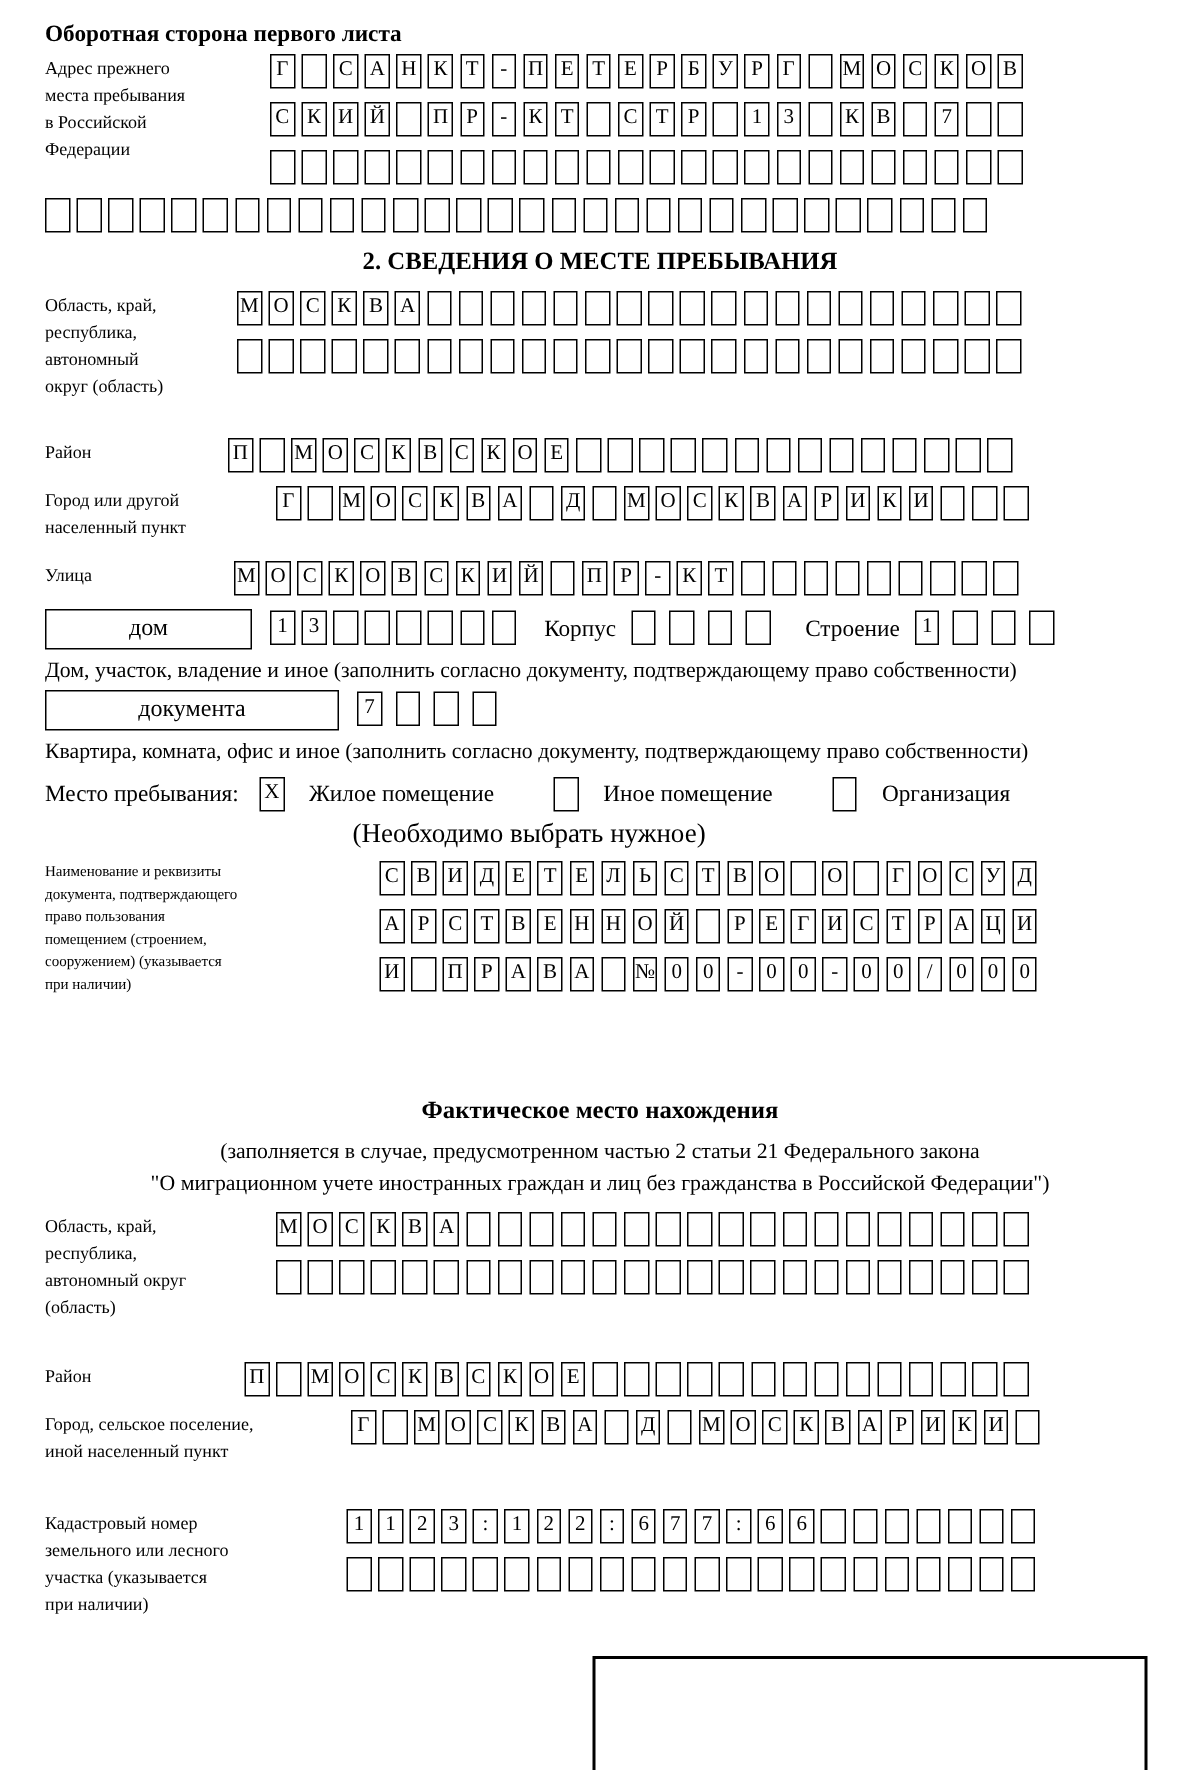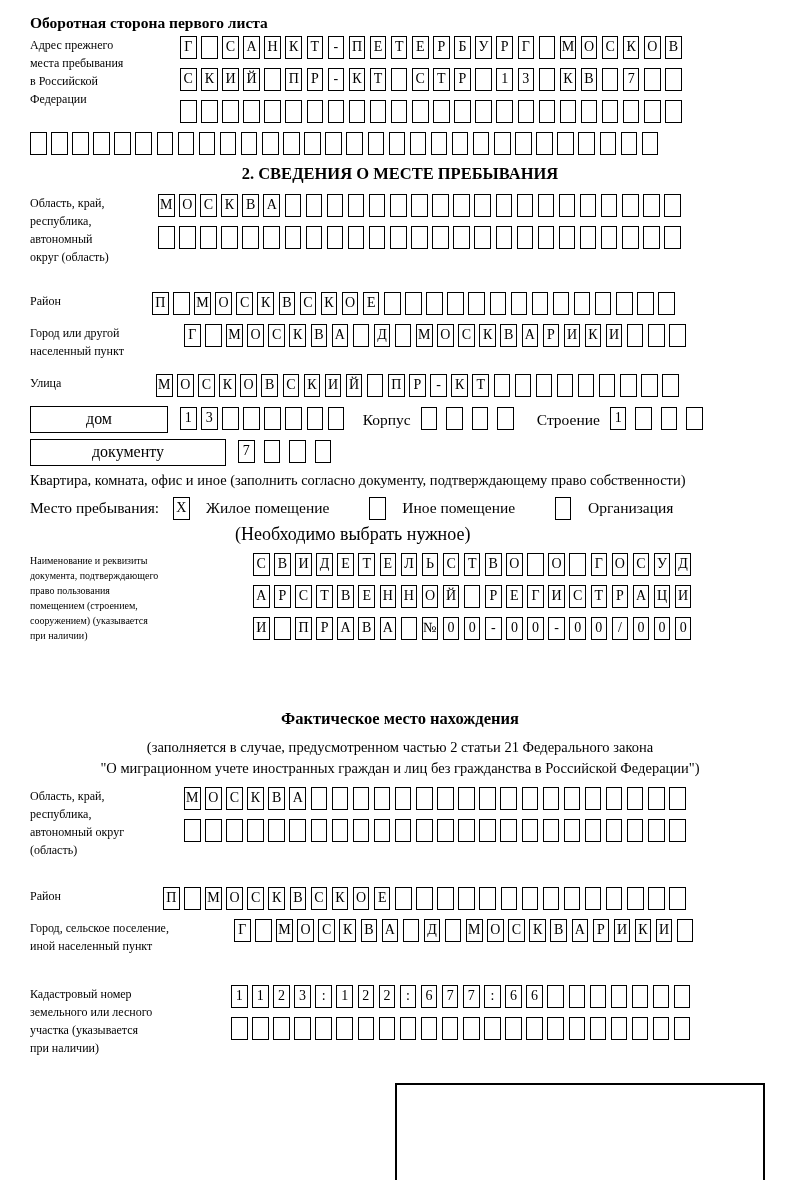--- a/index.html
+++ b/index.html
@@ -114,23 +114,24 @@
   </div>
 
   <div class="house-row">
     <span class="wide-box" style="width:138px"><span>дом</span></span>
     <span class="boxrow inline"><span class="cbox">1</span><span class="cbox">3</span><span class="cbox"></span><span class="cbox"></span><span class="cbox"></span><span class="cbox"></span><span class="cbox"></span><span class="cbox"></span></span>
     <span class="ilabel">Корпус</span>
     <span class="boxrow inline gap"><span class="cbox"></span><span class="cbox"></span><span class="cbox"></span><span class="cbox"></span></span>
     <span class="ilabel">Строение</span>
     <span class="boxrow inline gap"><span class="cbox">1</span><span class="cbox"></span><span class="cbox"></span><span class="cbox"></span></span>
   </div>
+  <div class="note">Дом, участок, владение и иное (заполнить согласно документу, подтверждающему право собственности)</div>
 
   <div class="house-row">
-    <span class="wide-box" style="width:196px"><span>документу</span></span>
+    <span class="wide-box" style="width:196px"><span>документа</span></span>
     <span class="boxrow inline gap"><span class="cbox">7</span><span class="cbox"></span><span class="cbox"></span><span class="cbox"></span></span>
   </div>
   <div class="note">Квартира, комната, офис и иное (заполнить согласно документу, подтверждающему право собственности)</div>
 
   <div class="stay-row">
     <span>Место пребывания:</span>
     <span class="boxrow inline cb"><span class="cbox">X</span></span>
     <span class="opt-label">Жилое помещение</span>
     <span class="boxrow inline cb"><span class="cbox"></span></span>
     <span class="opt-label">Иное помещение</span>

